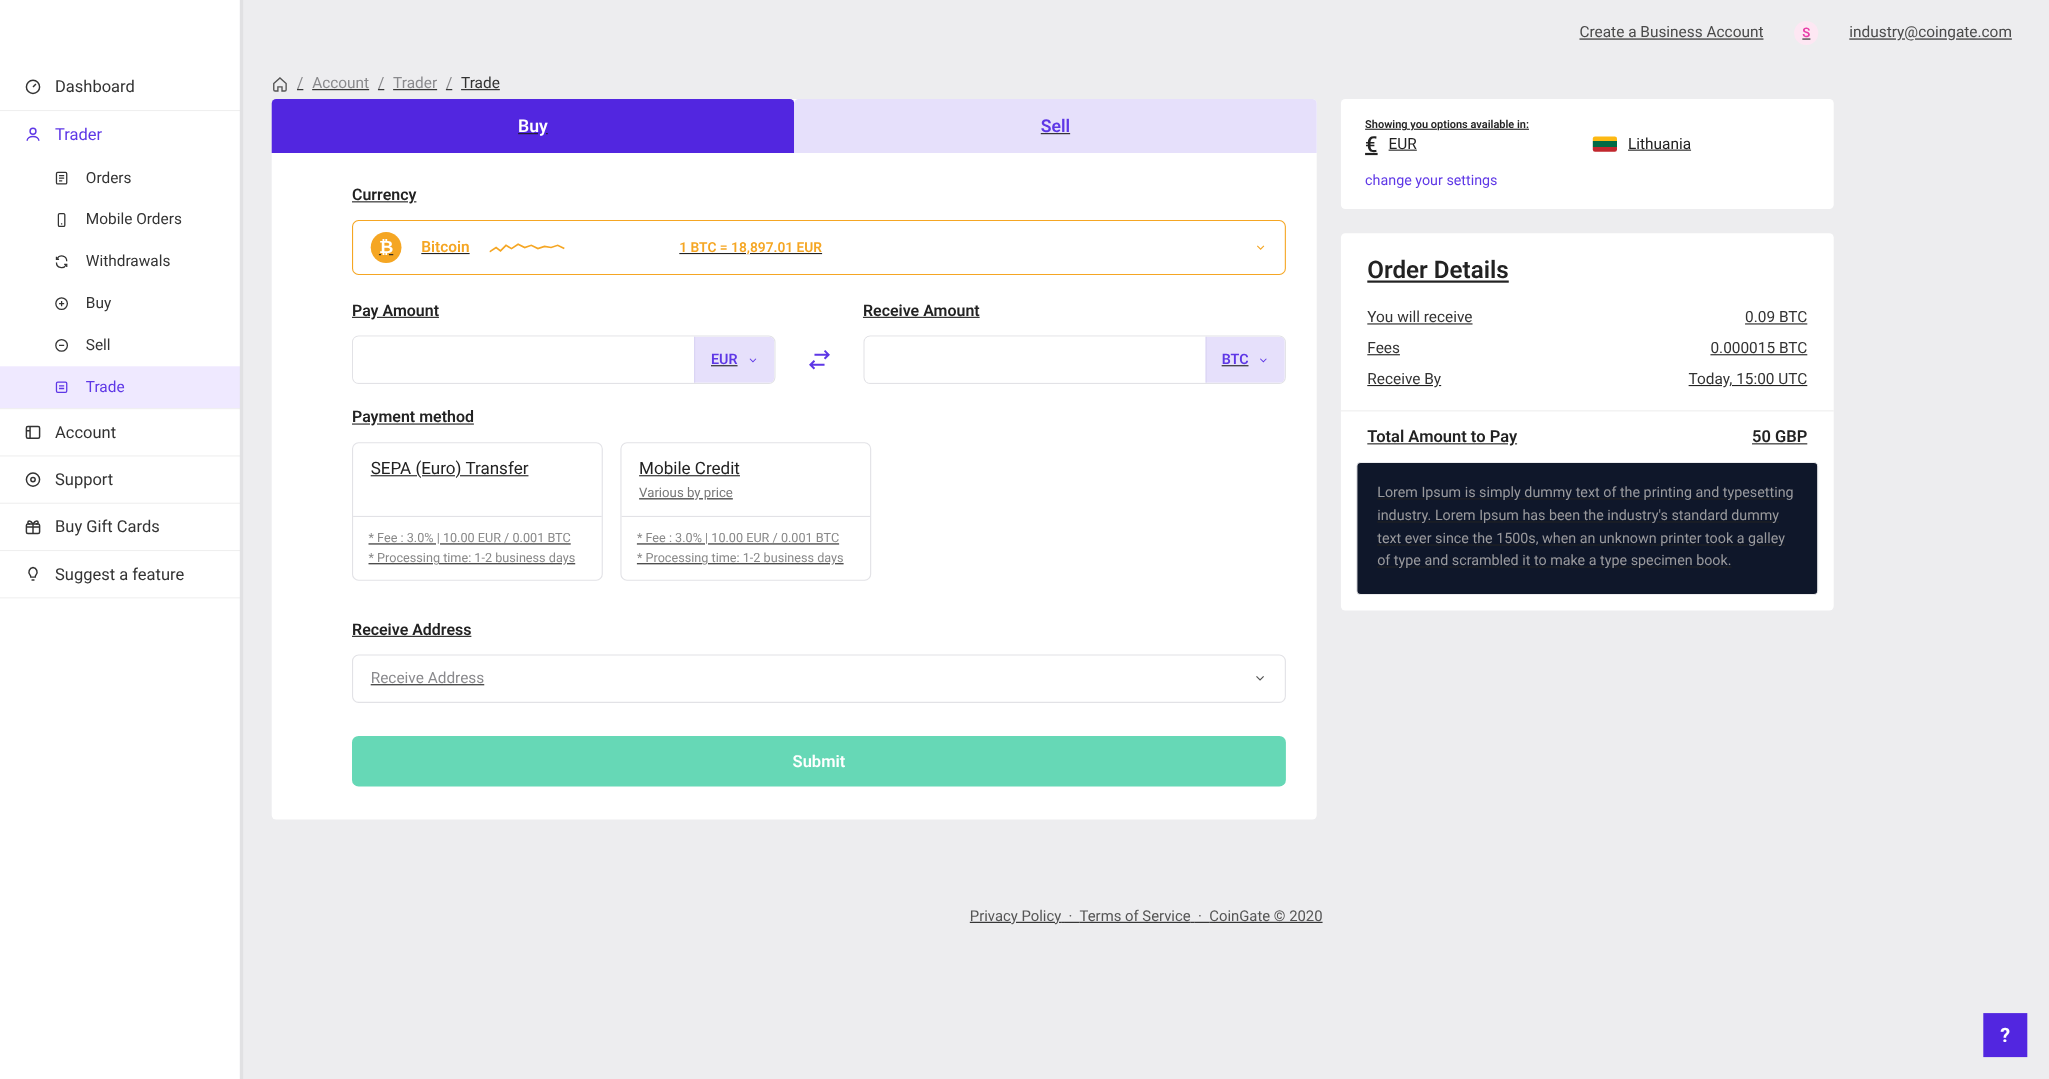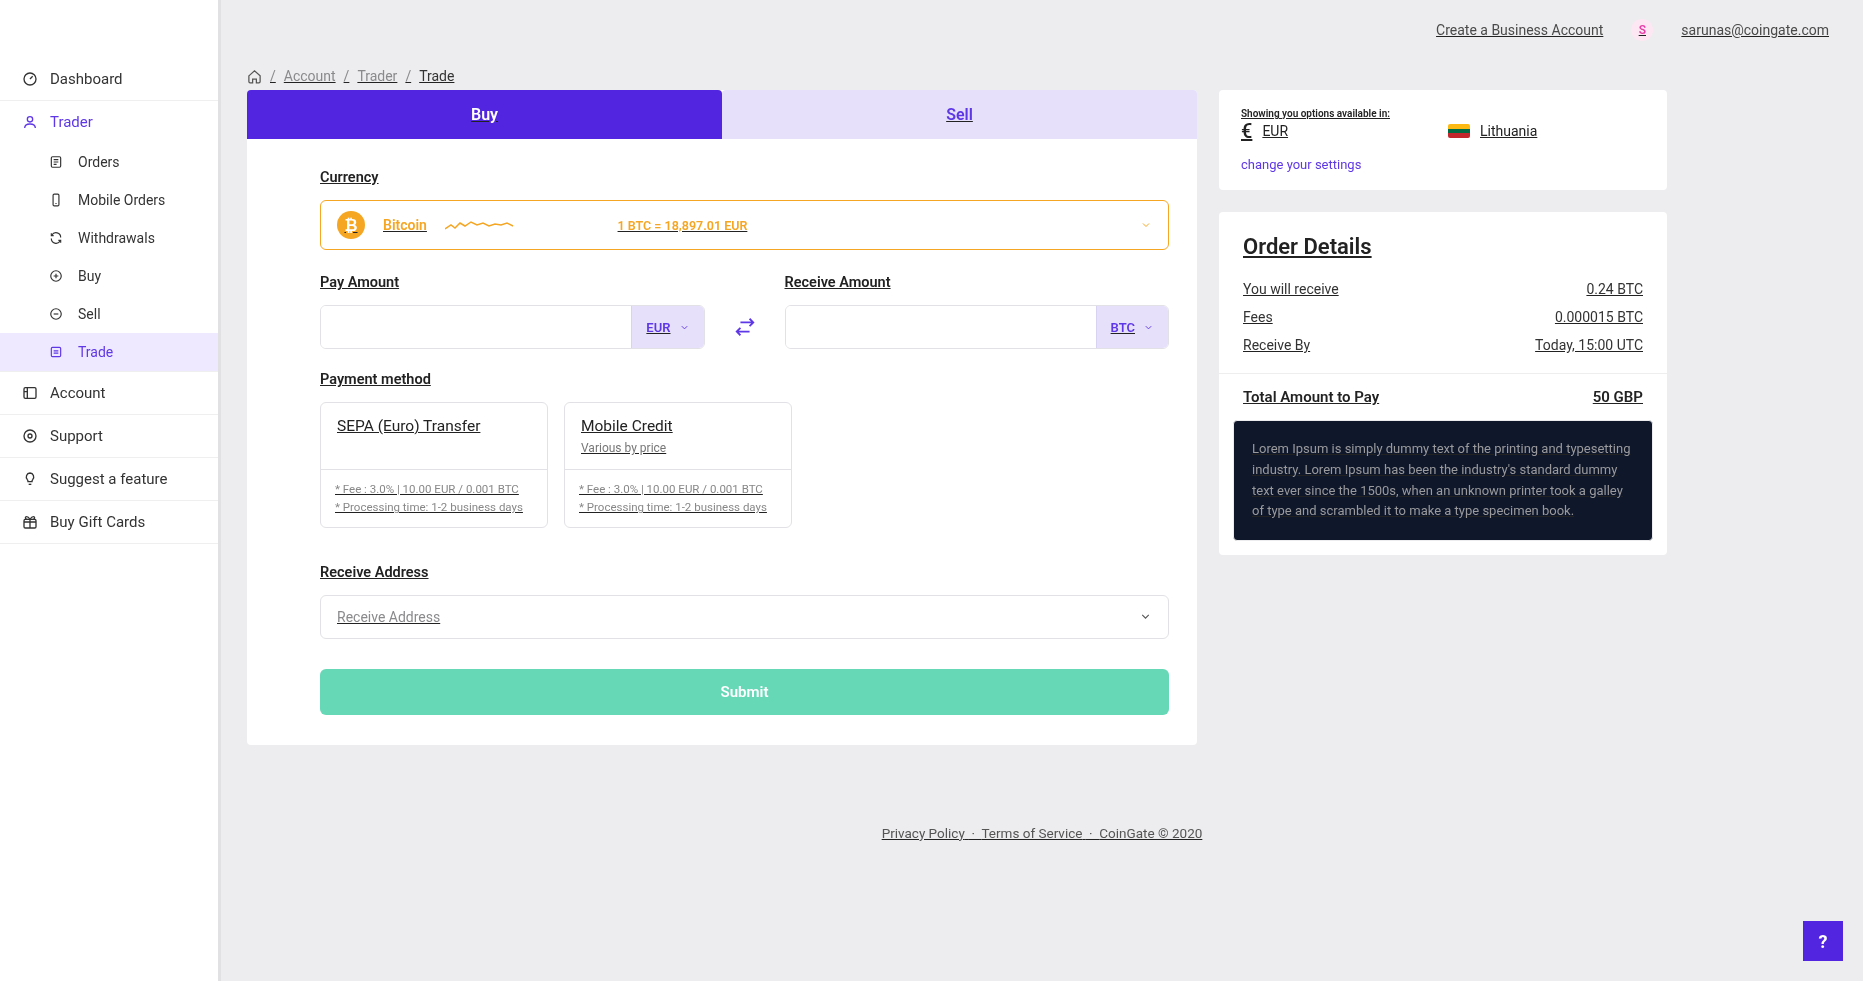--- a/index.html
+++ b/index.html
@@ -192,43 +192,43 @@
           <svg width="16" height="16" viewBox="0 0 24 24" fill="none" stroke="currentColor" stroke-width="2">
             <circle cx="12" cy="12" r="9"></circle>
             <circle cx="12" cy="12" r="3"></circle>
           </svg>
         </span>
       <span>Support</span>
     </div>
     <div class="nav-item">
       <span class="ic">
           <svg width="16" height="16" viewBox="0 0 24 24" fill="none" stroke="currentColor" stroke-width="2">
+            <rect x="3" y="8" width="18" height="13" rx="2"></rect>
+            <path d="M3 12h18M12 8v13M8 8c-2 0-3-1-3-2s1-2 2-2 3 1 5 4M16 8c2 0 3-1 3-2s-1-2-2-2-3 1-5 4"></path>
+          </svg>
+        </span>
+      <span>Buy Gift Cards</span>
+    </div>
+    <div class="nav-item">
+      <span class="ic">
+          <svg width="16" height="16" viewBox="0 0 24 24" fill="none" stroke="currentColor" stroke-width="2">
             <path d="M12 3a6 6 0 0 1 4 10c-1 1-1 2-1 3H9c0-1 0-2-1-3a6 6 0 0 1 4-10z"></path>
             <path d="M10 20h4"></path>
           </svg>
         </span>
       <span>Suggest a feature</span>
-    </div>
-    <div class="nav-item">
-      <span class="ic">
-          <svg width="16" height="16" viewBox="0 0 24 24" fill="none" stroke="currentColor" stroke-width="2">
-            <rect x="3" y="8" width="18" height="13" rx="2"></rect>
-            <path d="M3 12h18M12 8v13M8 8c-2 0-3-1-3-2s1-2 2-2 3 1 5 4M16 8c2 0 3-1 3-2s-1-2-2-2-3 1-5 4"></path>
-          </svg>
-        </span>
-      <span>Buy Gift Cards</span>
     </div>
     <div class="sidebar-resize"></div>
   </aside>
 
   <div class="main">
     <div class="topbar">
       <a>Create a Business Account</a>
       <div class="avatar">S</div>
-      <span>sarunas@coingate.com</span>
+      <span>industry@coingate.com</span>
     </div>
 
     <div class="breadcrumb">
       <span>
           <svg width="15" height="15" viewBox="0 0 24 24" fill="none" stroke="#555" stroke-width="2">
             <path d="M3 11l9-8 9 8v9a2 2 0 0 1-2 2h-4v-6h-6v6H5a2 2 0 0 1-2-2z"></path>
           </svg>
         </span>
       <span>/</span>
       <a>Account</a>
@@ -347,21 +347,21 @@
             </div>
           </div>
           <a class="change-link">change your settings</a>
         </div>
 
         <div class="panel order-panel">
           <div class="od-head">Order Details</div>
           <div class="od-list">
             <div class="od-row">
               <span>You will receive</span>
-              <span>0.24 BTC</span>
+              <span>0.09 BTC</span>
             </div>
             <div class="od-row">
               <span>Fees</span>
               <span>0.000015 BTC</span>
             </div>
             <div class="od-row">
               <span>Receive By</span>
               <span>Today, 15:00 UTC</span>
             </div>
           </div>

